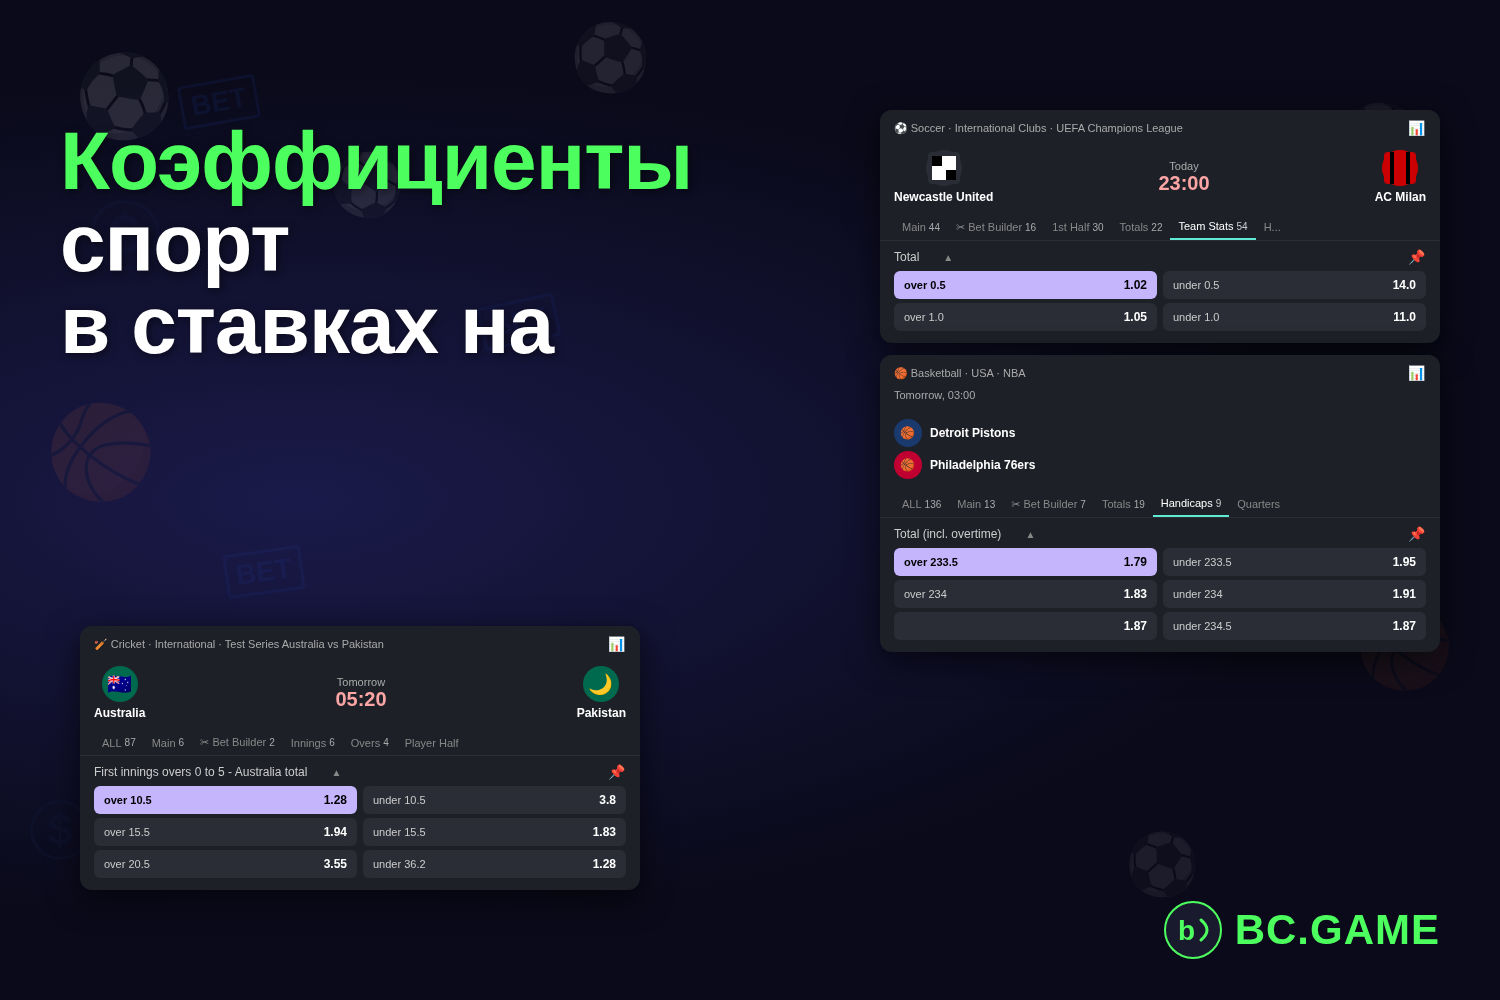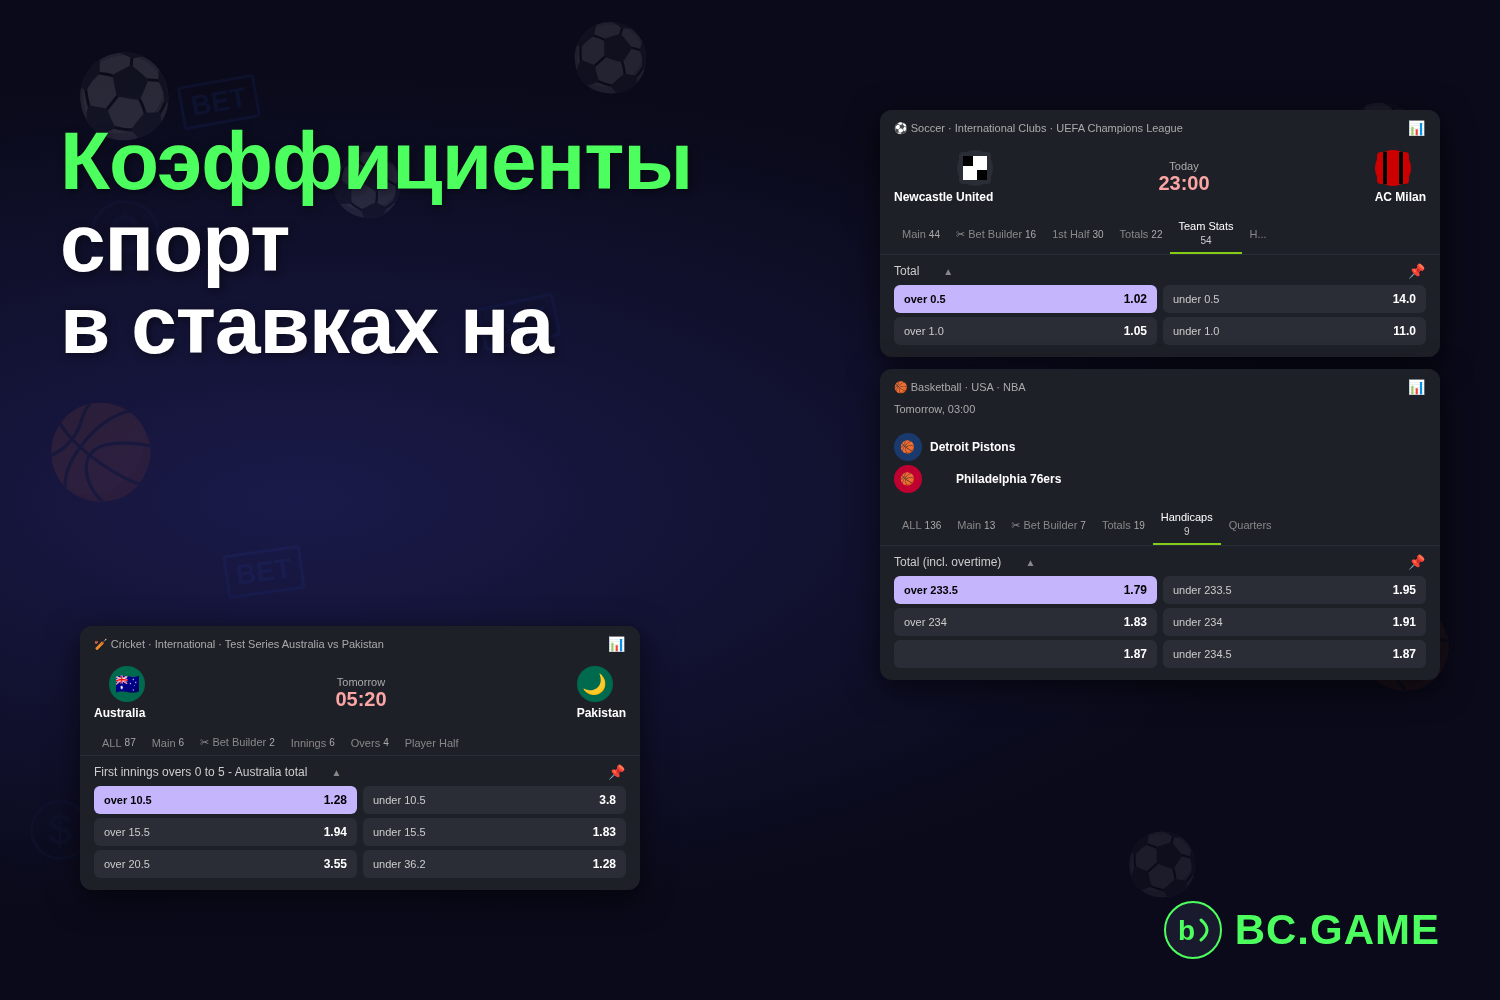--- a/index.html
+++ b/index.html
@@ -118,27 +118,27 @@
     .card-teams {
       display: flex;
       justify-content: space-between;
       align-items: center;
       padding: 0 14px 10px;
     }
 
     .team-left {
       display: flex;
       flex-direction: column;
-      align-items: flex-end;
+      align-items: center;
     }
 
     .team-right {
       display: flex;
       flex-direction: column;
-      align-items: flex-start;
+      align-items: center;
     }
 
     .team-logo {
       width: 36px;
       height: 36px;
       border-radius: 50%;
       margin-bottom: 4px;
       display: flex;
       align-items: center;
       justify-content: center;
@@ -181,22 +181,21 @@
       padding: 6px 8px;
       cursor: pointer;
       white-space: nowrap;
       display: flex;
       align-items: center;
       gap: 3px;
     }
 
     .tab-item.active {
       color: #fff;
-      border-bottom: 2px solid #84cc16;
-      flex-direction: column;
+      border-bottom: 2px solid #5eead4;
     }
 
     .tab-item .tab-count {
       font-size: 10px;
       color: #aaa;
     }
 
     .tab-item.active .tab-count {
       color: #ccc;
     }
@@ -436,21 +435,21 @@
       <div style="font-size:11px; color:#aaa; margin-bottom:4px;">Tomorrow, 03:00</div>
     </div>
 
     <div class="teams-row">
       <div class="team-row-item">
         <div class="team-circle" style="background:#1a3a6e;">🏀</div>
         <span style="font-size:12px; color:#fff; font-weight:600;">Detroit Pistons</span>
       </div>
       <div class="team-row-item">
         <div class="team-circle" style="background:#c00030;">🏀</div>
-        <span style="font-size:12px; color:#fff; font-weight:600;margin-left:26px;">Philadelphia 76ers</span>
+        <span style="font-size:12px; color:#fff; font-weight:600;">Philadelphia 76ers</span>
       </div>
     </div>
 
     <div class="card-tabs">
       <div class="tab-item">
         <span>ALL</span>
         <span class="tab-count">136</span>
       </div>
       <div class="tab-item">
         <span>Main</span>

